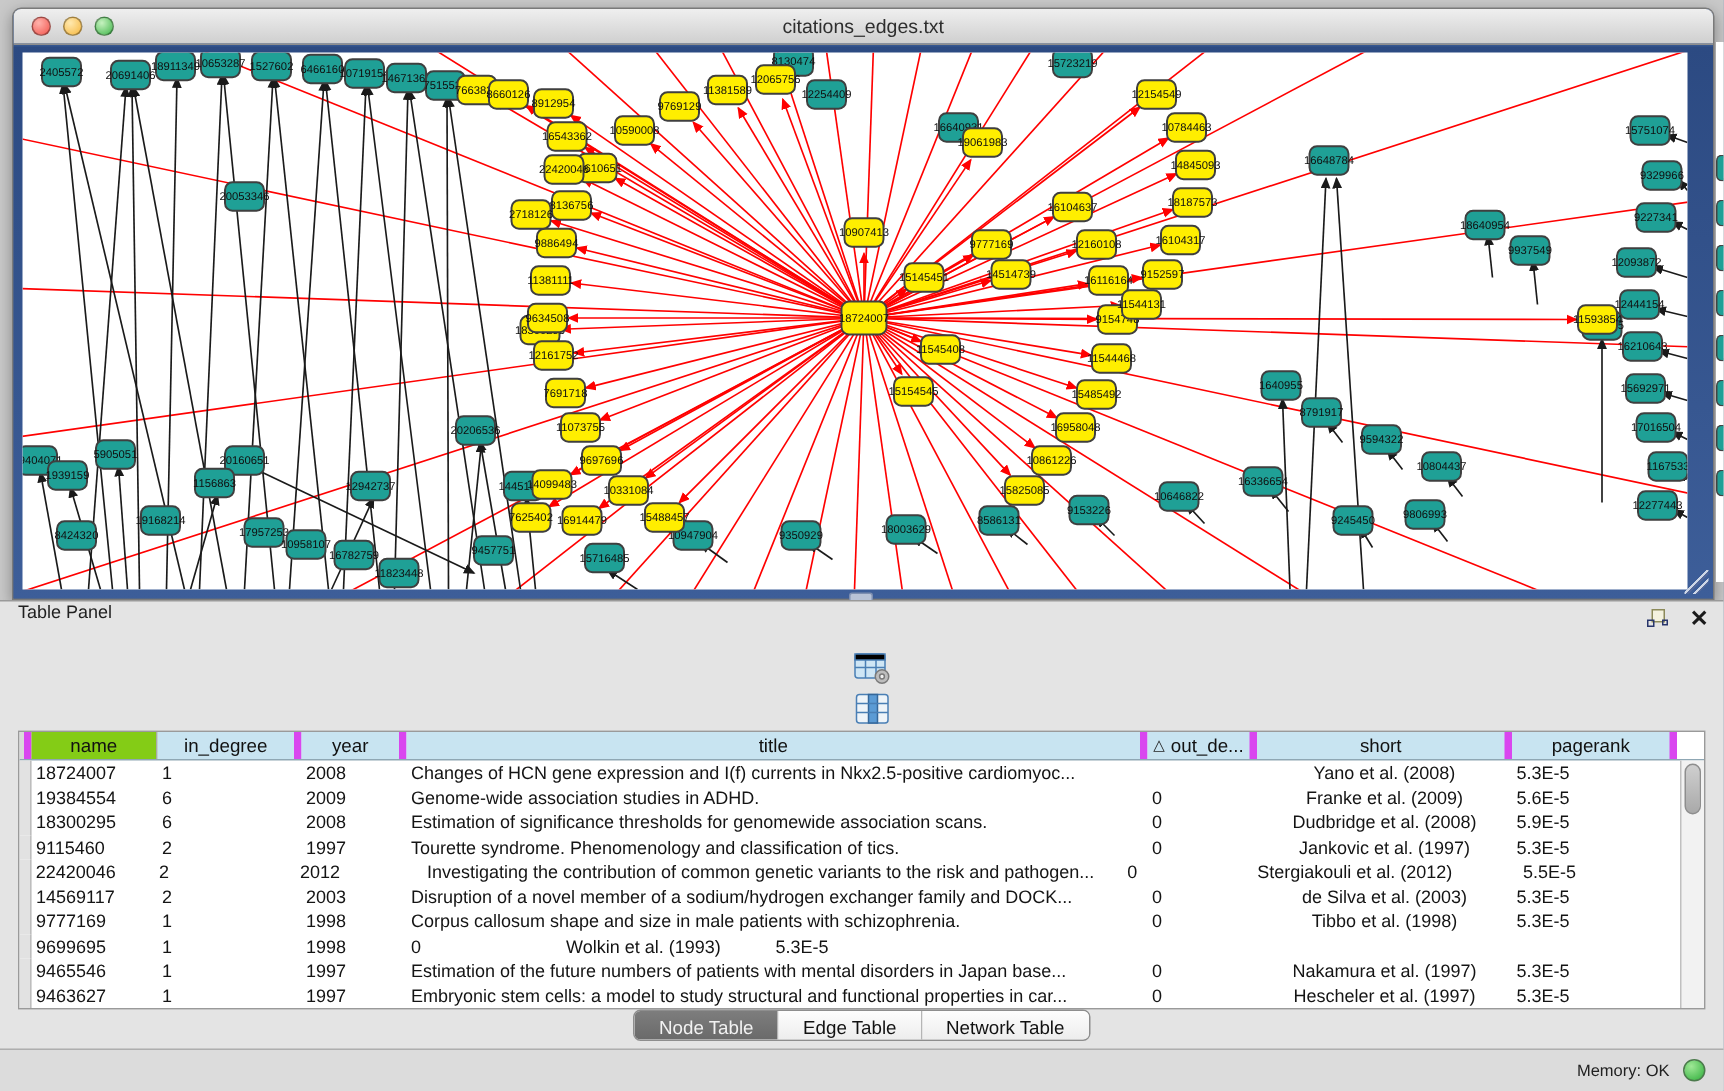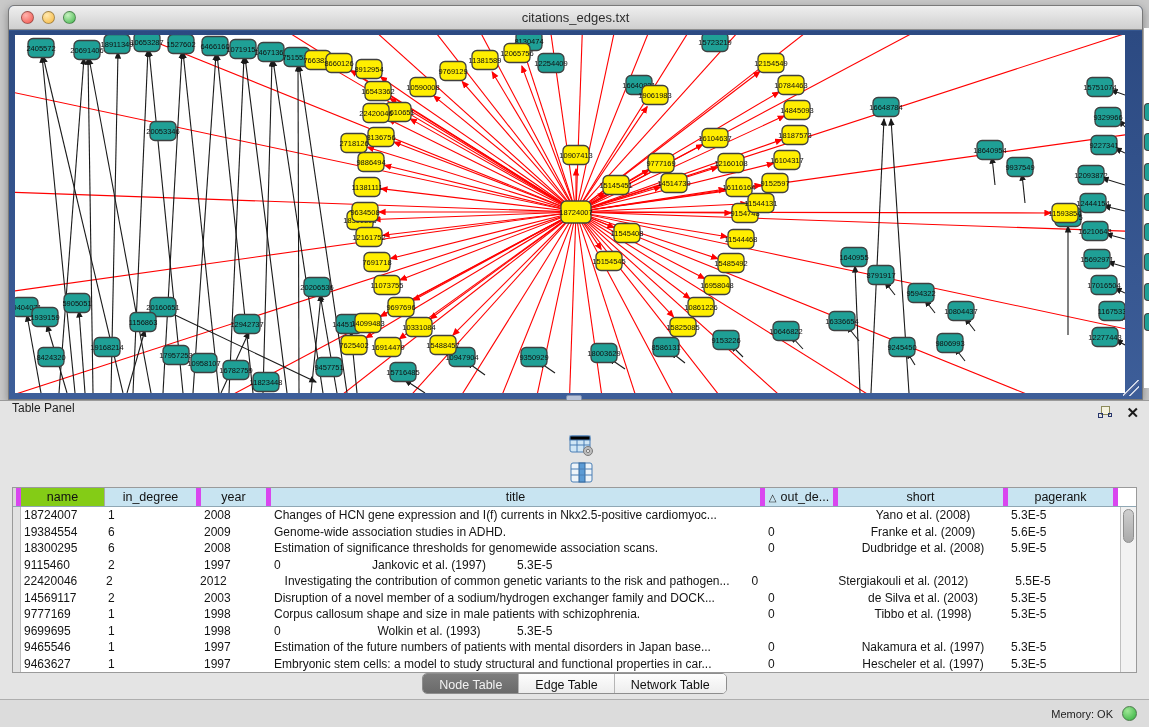--- a/index.html
+++ b/index.html
@@ -825,20 +825,21 @@
           <div class="td" style="width: 494px;">Estimation of significance thresholds for genomewide association scans.</div>
           <div class="td" style="width: 73px;">0</div>
           <div class="td" style="width: 170px; text-align: center;">Dudbridge et al. (2008)</div>
           <div class="td" style="width: 110px;">5.9E-5</div>
         </div>
         <div class="trow">
           <div class="td corner-cell" style="width: 8px;"></div>
           <div class="td" style="width: 84px;">9115460</div>
           <div class="td" style="width: 96px;">2</div>
           <div class="td" style="width: 70px;">1997</div>
+          <div class="td" style="width: 494px;">Tourette syndrome. Phenomenology and classification of tics.</div>
           <div class="td" style="width: 73px;">0</div>
           <div class="td" style="width: 170px; text-align: center;">Jankovic et al. (1997)</div>
           <div class="td" style="width: 110px;">5.3E-5</div>
         </div>
         <div class="trow">
           <div class="td corner-cell" style="width: 8px;"></div>
           <div class="td" style="width: 84px;">22420046</div>
           <div class="td" style="width: 96px;">2</div>
           <div class="td" style="width: 70px;">2012</div>
           <div class="td" style="width: 494px; text-align: center;">Investigating the contribution of common genetic variants to the risk and pathogen...</div>

